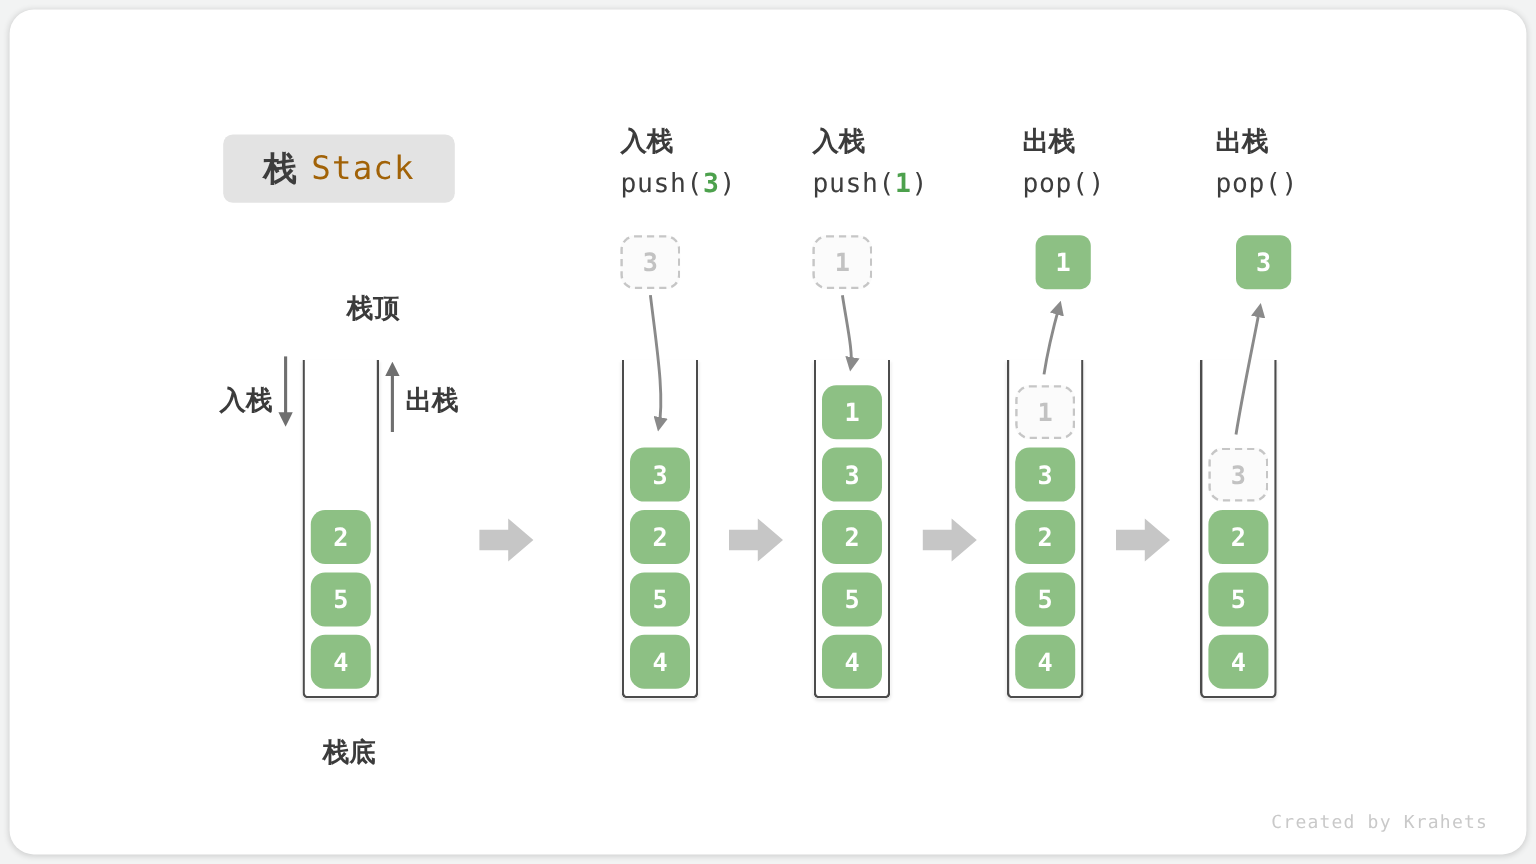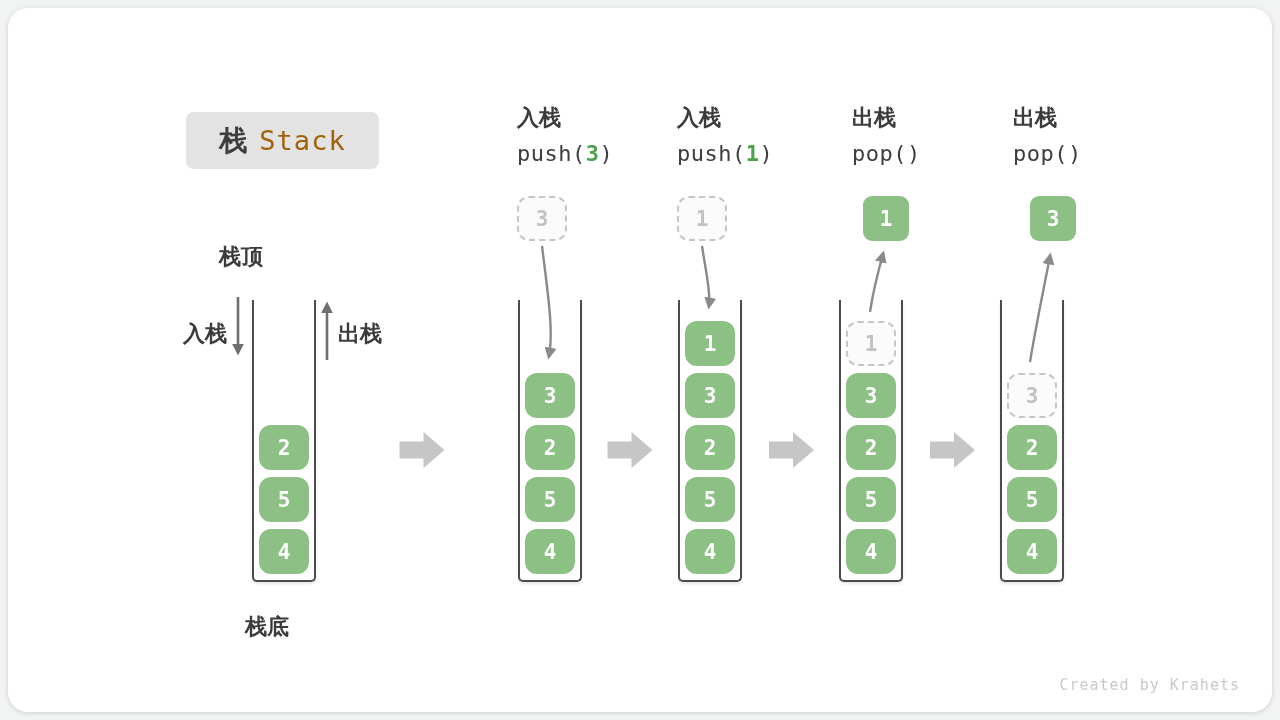--- a/index.html
+++ b/index.html
@@ -19,22 +19,22 @@
   .badge{
     position:absolute;left:186px;top:112px;width:193px;height:57px;
     background:#e3e3e3;border-radius:8px;
     display:flex;align-items:center;justify-content:center;gap:12px;
   }
   .badge .zh{font-size:28px;font-weight:700;color:#3d3d3d;}
   .badge .en{font-family:"DejaVu Sans Mono",monospace;font-size:27px;font-weight:500;color:#a16207;letter-spacing:1px;}
 
   
   .zh-label{position:absolute;font-size:22px;font-weight:700;color:#3b3b3b;white-space:nowrap;}
-  #lbl-top{left:219px;top:242px;width:100px;text-align:left;}
-  #lbl-bottom{left:217px;top:612px;width:100px;text-align:center;}
+  #lbl-top{left:233px;top:242px;width:100px;text-align:right;}
+  #lbl-bottom{left:241px;top:612px;width:100px;text-align:center;}
   #lbl-push-side{left:183px;top:319px;}
   #lbl-pop-side{left:338px;top:319px;}
 
   
   .op-label{position:absolute;top:107px;}
   .op-zh{font-size:22px;font-weight:700;color:#3b3b3b;line-height:1;margin-bottom:14px;}
   .op-code{font-family:"DejaVu Sans Mono",monospace;font-size:22px;font-weight:500;color:#3d3d3d;line-height:1;letter-spacing:.5px;white-space:nowrap;}
   .op-arg{font-weight:700;}
 
   

